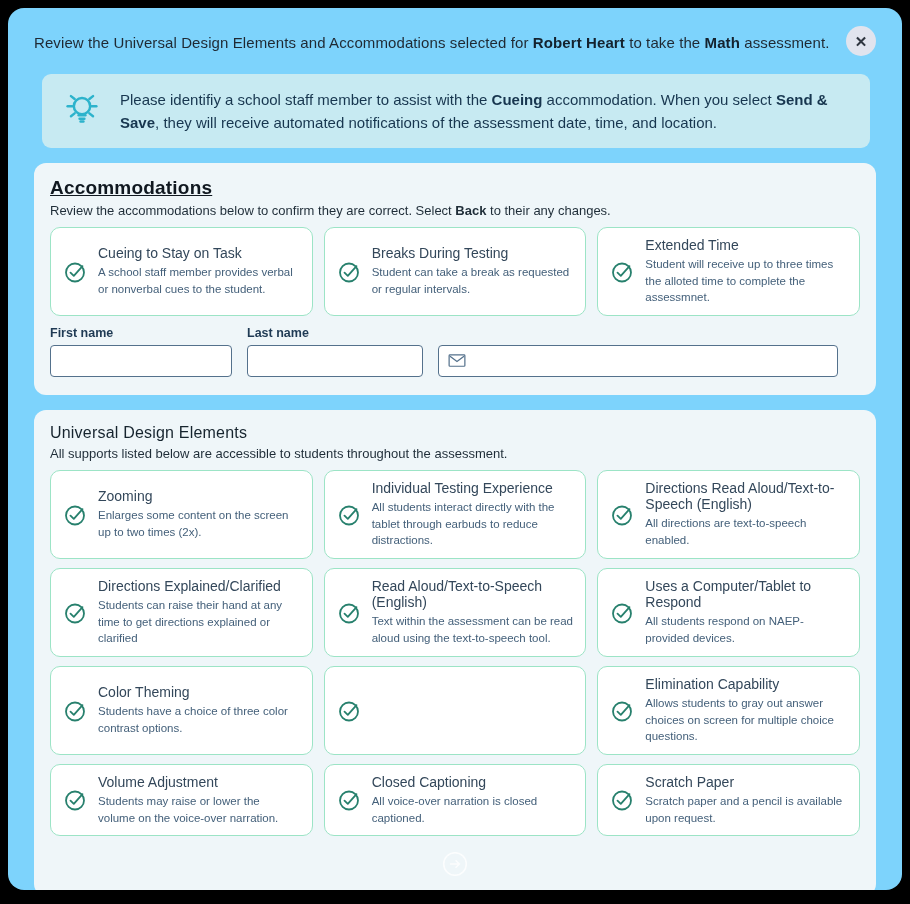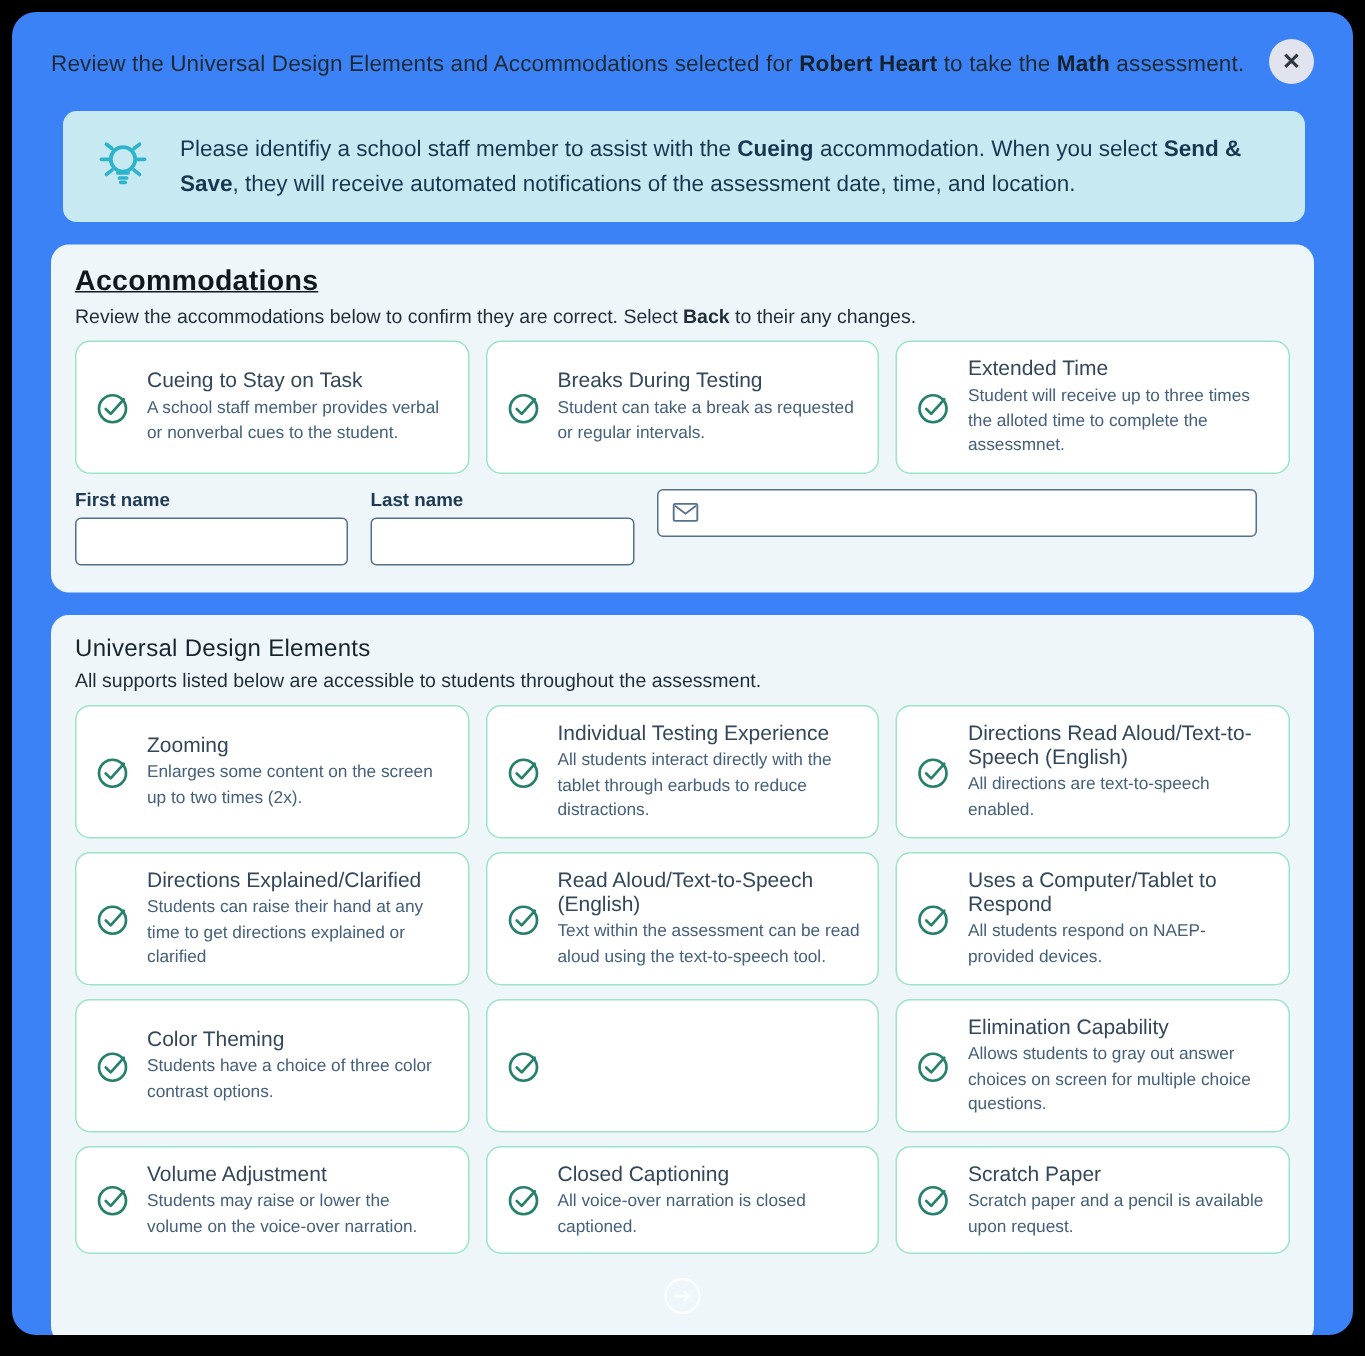--- a/index.html
+++ b/index.html
@@ -7,21 +7,21 @@
   body {
     background: #000;
     font-family: "Liberation Sans", sans-serif;
     color: #1c2b36;
     position: relative;
   }
   .modal {
     position: absolute;
     left: 8px; top: 8px;
     width: 894px; height: 882px;
-    background: #3b82f6;
+    background: #7dd3fc;
     border-radius: 16px;
     padding: 18px 26px 20px 26px;
     box-shadow: 0 4px 24px rgba(0,0,0,.5);
     overflow: hidden;
   }
   
   .hdr { display: flex; align-items: flex-start; }
   .hdr-title { font-size: 15px; line-height: 1.4; color: #1f2933; padding-top: 6px; letter-spacing: .1px; }
   .hdr-title b { font-weight: 700; color: #14222e; }
   .close-btn {
@@ -72,21 +72,21 @@
     padding: 9px 12px;
     display: flex; align-items: center; gap: 11px;
     min-height: 66px;
   }
   .card .chk { flex: 0 0 24px; display: flex; align-items: center; }
   .card-title { font-size: 14px; color: #33475a; margin-bottom: 3px; }
   .card-desc { font-size: 11.5px; line-height: 1.45; color: #44607a; }
   
   .staff-label { margin-top: 17px; font-size: 13px; color: #1f2d38; }
   .staff-label b { font-weight: 700; }
-  .fields { display: flex; gap: 15px; margin-top: 10px; }
+  .fields { display: flex; gap: 15px; margin-top: 10px; align-items: flex-end; }
   .field { display: flex; flex-direction: column; }
   .field-label { font-size: 12.5px; font-weight: 700; color: #1f3a54; margin-bottom: 5px; }
   .field input {
     height: 32px;
     border: 1.3px solid #54718c;
     border-radius: 4px;
     background: #fff;
     font-family: "Liberation Sans", sans-serif;
     font-size: 13px;
     padding: 0 8px;

